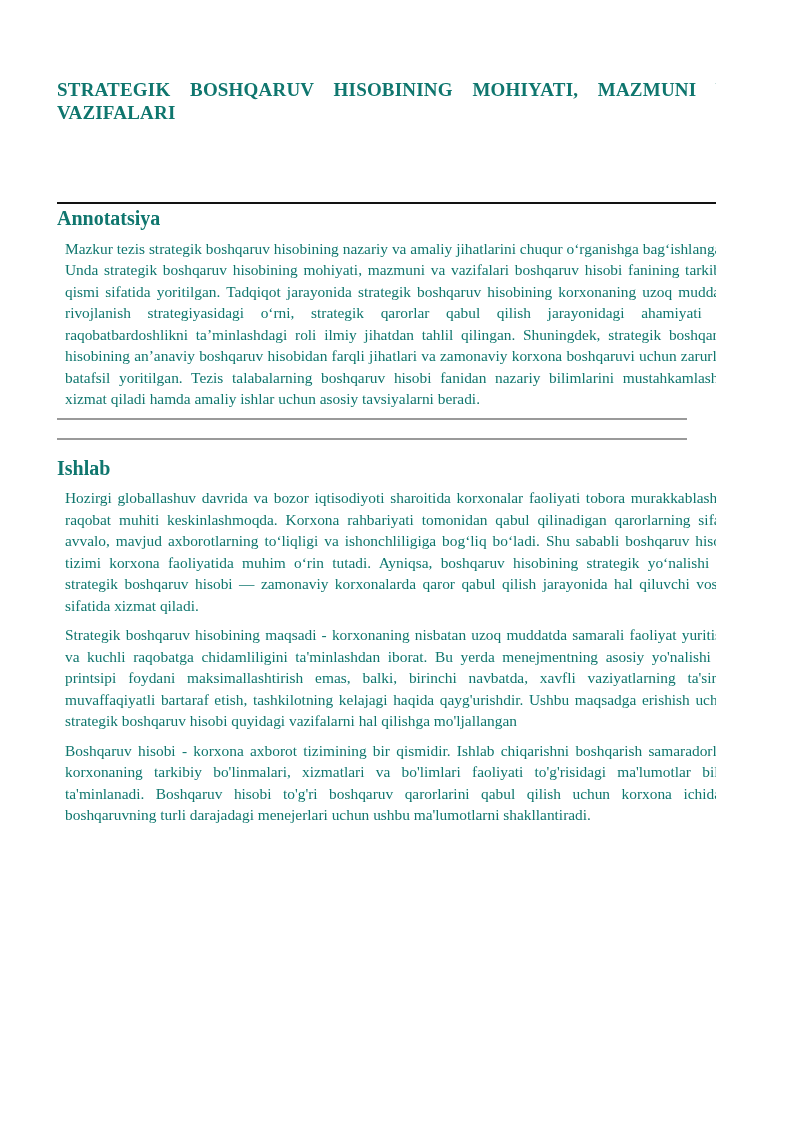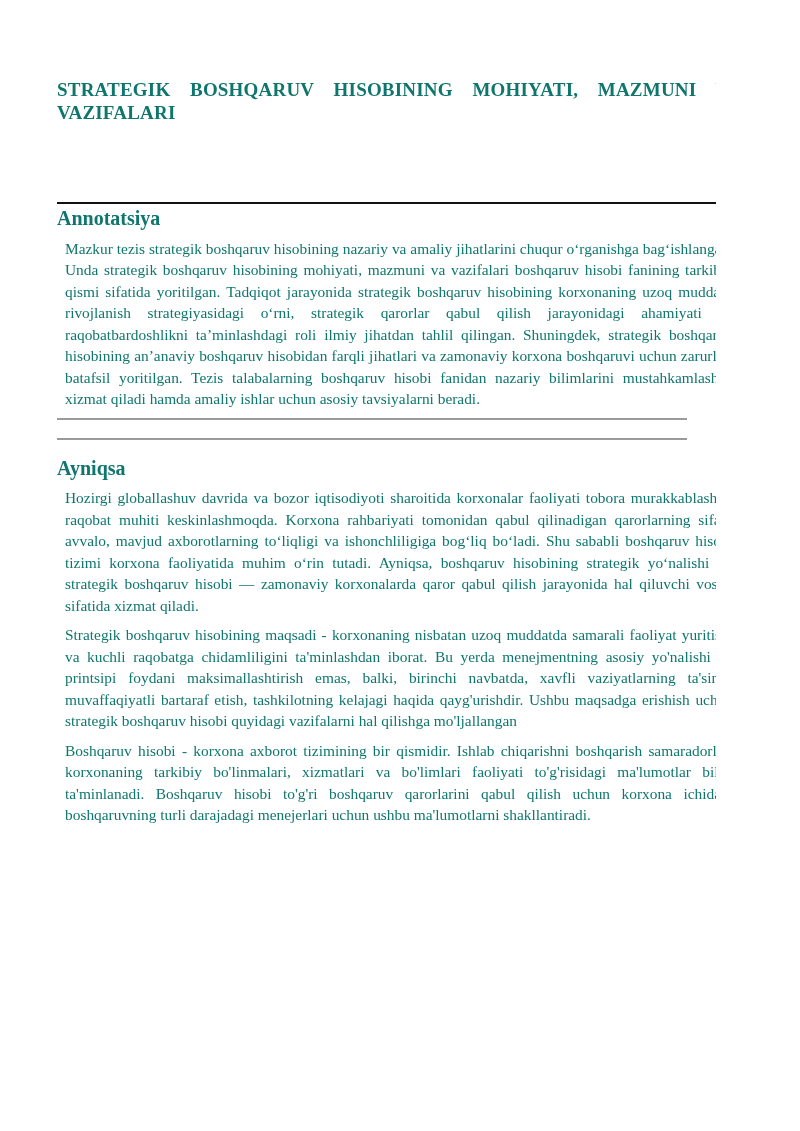--- a/index.html
+++ b/index.html
@@ -78,21 +78,21 @@
     <h2 class="section-heading">Annotatsiya</h2>
 
     <p class="body-text">Mazkur tezis strategik boshqaruv hisobining nazariy va amaliy jihatlarini chuqur oʻrganishga bagʻishlangan. Unda strategik boshqaruv hisobining mohiyati, mazmuni va vazifalari boshqaruv hisobi fanining tarkibiy qismi sifatida yoritilgan. Tadqiqot jarayonida strategik boshqaruv hisobining korxonaning uzoq muddatli rivojlanish strategiyasidagi oʻrni, strategik qarorlar qabul qilish jarayonidagi ahamiyati va raqobatbardoshlikni taʼminlashdagi roli ilmiy jihatdan tahlil qilingan. Shuningdek, strategik boshqaruv hisobining anʼanaviy boshqaruv hisobidan farqli jihatlari va zamonaviy korxona boshqaruvi uchun zarurligi batafsil yoritilgan. Tezis talabalarning boshqaruv hisobi fanidan nazariy bilimlarini mustahkamlashga xizmat qiladi hamda amaliy ishlar uchun asosiy tavsiyalarni beradi.</p>
 
     <hr class="rule-thin">
 
 
 
     <hr class="rule-thin">
 
-    <h2 class="section-heading">Ayniqsa</h2>
+    <h2 class="section-heading">Ishlab</h2>
 
     <p class="body-text">Hozirgi globallashuv davrida va bozor iqtisodiyoti sharoitida korxonalar faoliyati tobora murakkablashib, raqobat muhiti keskinlashmoqda. Korxona rahbariyati tomonidan qabul qilinadigan qarorlarning sifati, avvalo, mavjud axborotlarning toʻliqligi va ishonchliligiga bogʻliq boʻladi. Shu sababli boshqaruv hisobi tizimi korxona faoliyatida muhim oʻrin tutadi. Ayniqsa, boshqaruv hisobining strategik yoʻnalishi — strategik boshqaruv hisobi — zamonaviy korxonalarda qaror qabul qilish jarayonida hal qiluvchi vosita sifatida xizmat qiladi.</p>
 
     <p class="body-text">Strategik boshqaruv hisobining maqsadi - korxonaning nisbatan uzoq muddatda samarali faoliyat yuritishi va kuchli raqobatga chidamliligini ta'minlashdan iborat. Bu yerda menejmentning asosiy yo'nalishi va printsipi foydani maksimallashtirish emas, balki, birinchi navbatda, xavfli vaziyatlarning ta'sirini muvaffaqiyatli bartaraf etish, tashkilotning kelajagi haqida qayg'urishdir. Ushbu maqsadga erishish uchun strategik boshqaruv hisobi quyidagi vazifalarni hal qilishga mo'ljallangan</p>
 
     <p class="body-text">Boshqaruv hisobi - korxona axborot tizimining bir qismidir. Ishlab chiqarishni boshqarish samaradorligi korxonaning tarkibiy bo'linmalari, xizmatlari va bo'limlari faoliyati to'g'risidagi ma'lumotlar bilan ta'minlanadi. Boshqaruv hisobi to'g'ri boshqaruv qarorlarini qabul qilish uchun korxona ichidagi boshqaruvning turli darajadagi menejerlari uchun ushbu ma'lumotlarni shakllantiradi.</p>
 
 
   </div>
 </div>

